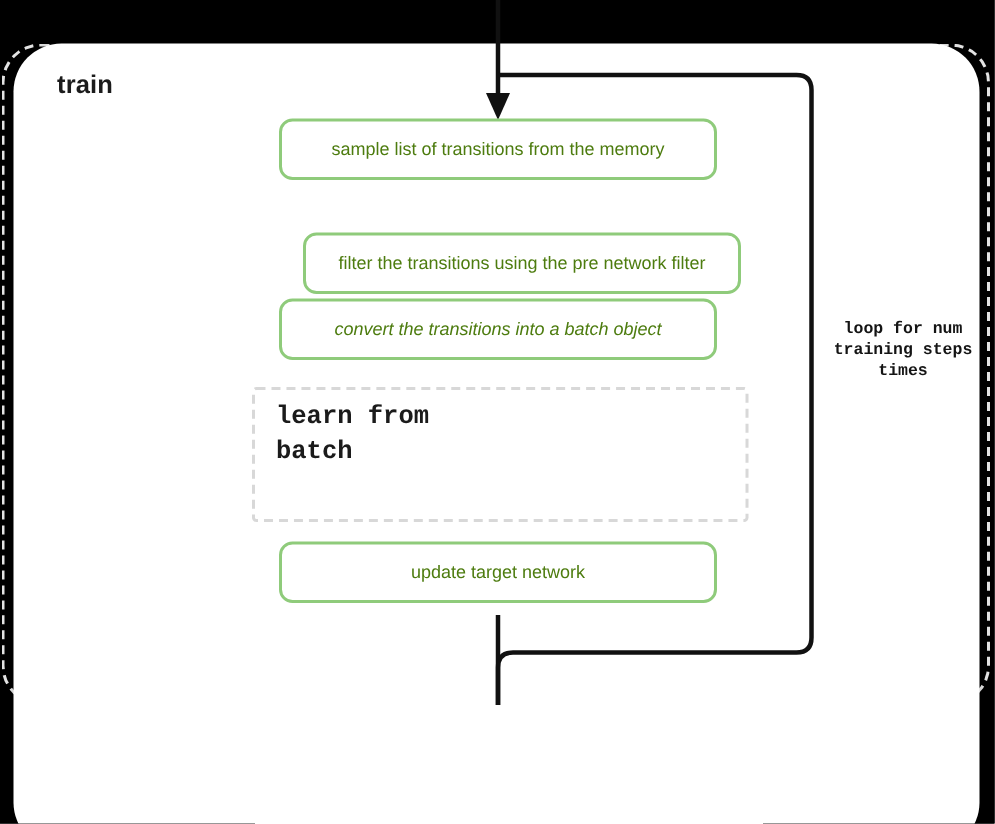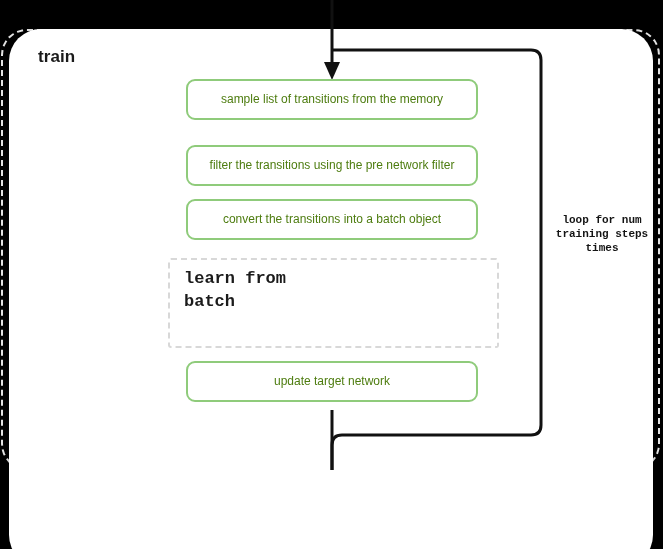--- a/index.html
+++ b/index.html
@@ -87,22 +87,22 @@
   }
   .step-box .step-label {
     font-size: 12px;
     color: #4d7c0f;
     text-align: center;
     line-height: 1.2;
     padding: 0 8px;
   }
 
   .step-1 { top: 79px; }
-  .step-2 { top: 145px; }
-  .step-3 { top: 199px; }
+  .step-2 { top: 155px; margin-left: 16px; }
+  .step-3 { top: 199px; font-style: italic; }
   .step-4 { top: 361px; }
 
   
   .subgroup {
     position: absolute;
     left: 168px;
     top: 258px;
     width: 331px;
     height: 90px;
     box-sizing: border-box;

